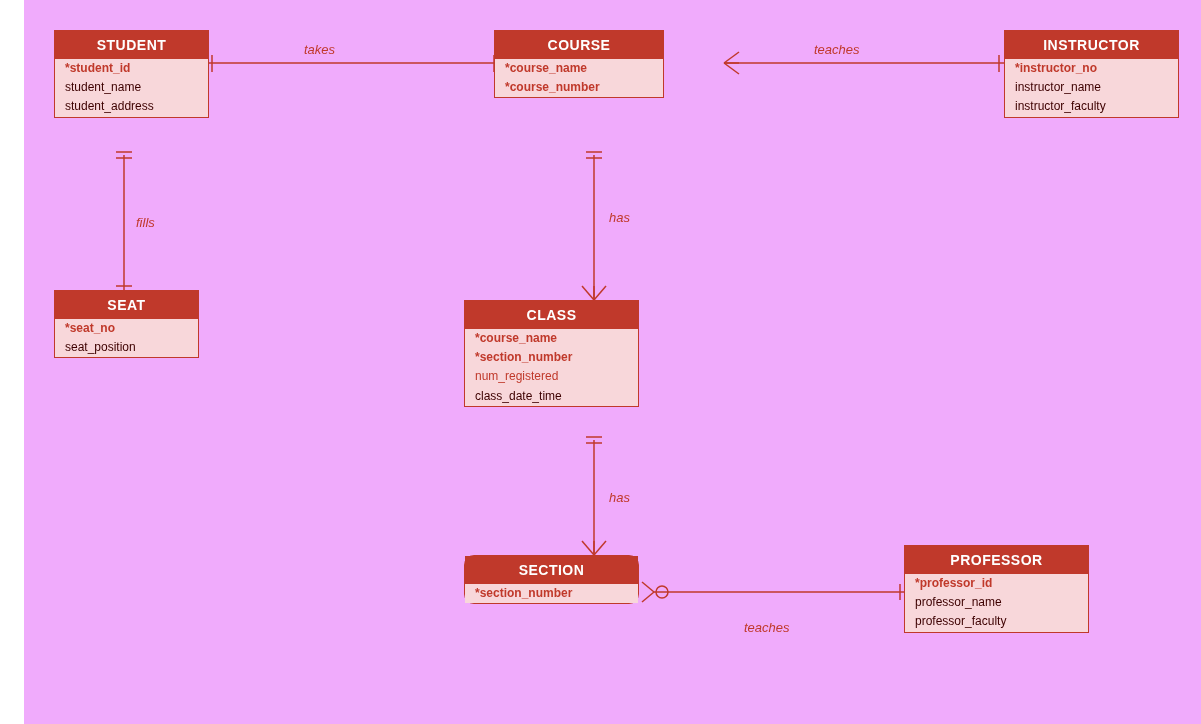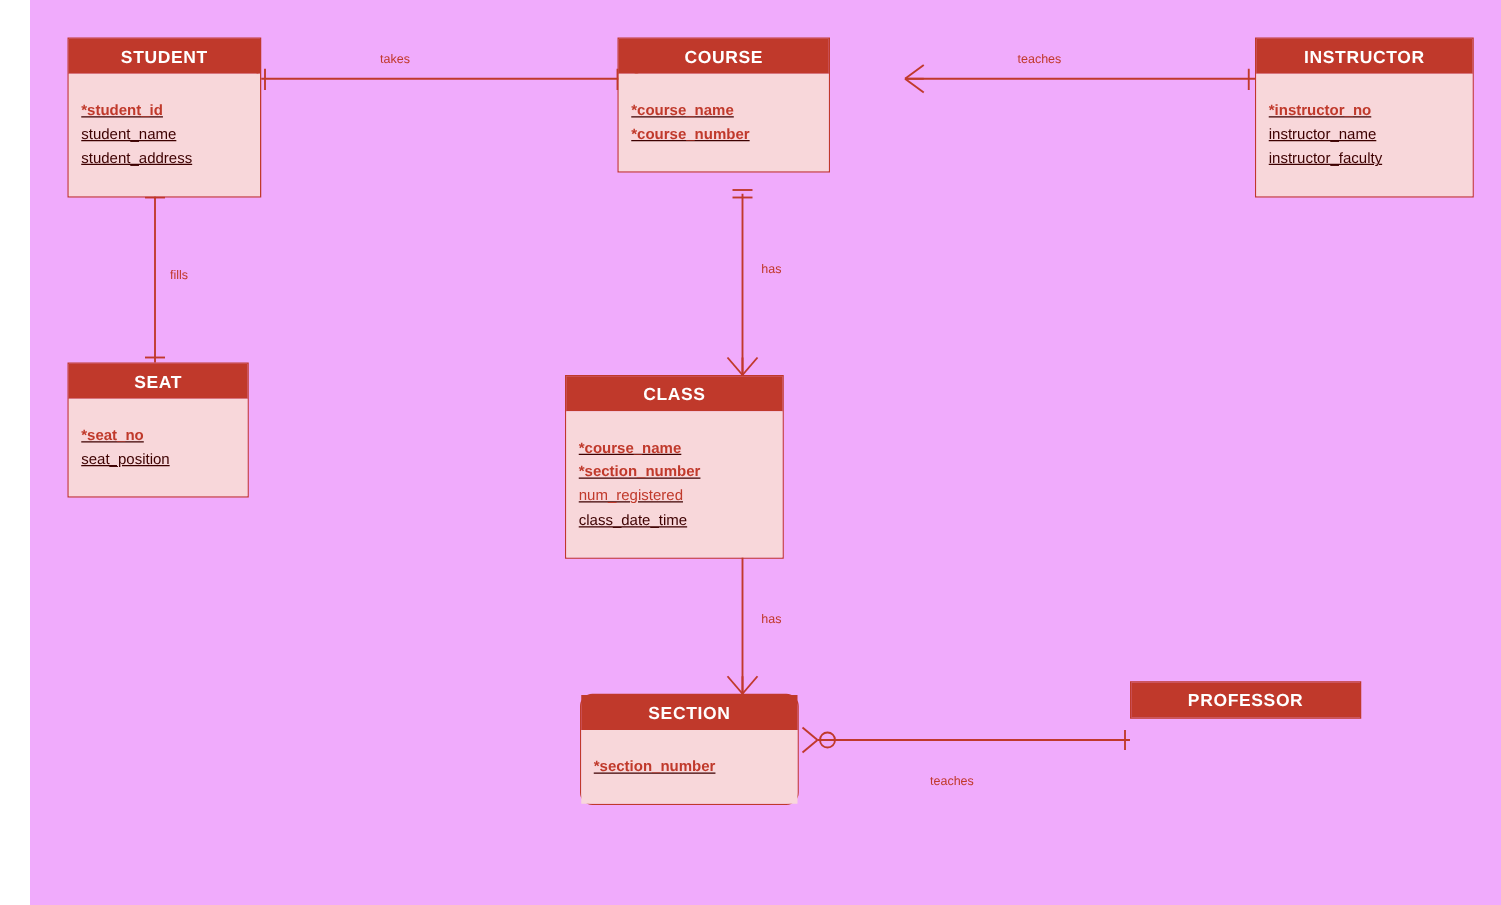--- a/index.html
+++ b/index.html
@@ -27,37 +27,37 @@
       background: #c0392b;
       color: #fff;
       font-weight: bold;
       font-size: 14px;
       text-align: center;
       padding: 6px 10px;
       letter-spacing: 0.5px;
     }
     .entity-body {
       background: #f8d7da;
-      padding: 20px 10px;
+      padding: 0 10px;
       font-size: 12px;
       color: #3d0000;
       line-height: 1.6;
-      text-decoration: underline;
     }
     .entity-body .pk {
       color: #c0392b;
       font-weight: bold;
     }
     .entity-body .fk {
       color: #c0392b;
     }
     .relationship-label {
       position: absolute;
       color: #c0392b;
-      font-size: 10px;
+      font-size: 13px;
+      font-style: italic;
     }
     svg.lines {
       position: absolute;
       top: 0; left: 0;
       width: 1201px;
       height: 724px;
       pointer-events: none;
     }
   </style>
 </head>
@@ -148,39 +148,44 @@
 
   <div class="entity" style="left:980px; top:30px; min-width:175px;">
     <div class="entity-header">INSTRUCTOR</div>
     <div class="entity-body">
       <div class="pk">*instructor_no</div>
       <div>instructor_name</div>
       <div>instructor_faculty</div>
     </div>
   </div>
 
-  <div class="entity" style="left:428px; top:300px; min-width:175px;">
+  <div class="entity" style="left:440px; top:300px; min-width:175px;">
     <div class="entity-header">CLASS</div>
     <div class="entity-body">
       <div class="pk">*course_name</div>
       <div class="pk">*section_number</div>
       <div class="fk">num_registered</div>
       <div>class_date_time</div>
     </div>
   </div>
 
   <div class="entity" style="left:440px; top:555px; min-width:175px;border-radius:10px;">
     <div class="entity-header">SECTION</div>
     <div class="entity-body">
       <div class="pk">*section_number</div>
     </div>
   </div>
 
   <div class="entity" style="left:880px; top:545px; min-width:185px;">
     <div class="entity-header">PROFESSOR</div>
+    <div class="entity-body">
+      <div class="pk">*professor_id</div>
+      <div>professor_name</div>
+      <div>professor_faculty</div>
+    </div>
   </div>
 
   <div class="relationship-label" style="left:280px; top:42px;">takes</div>
 
   <div class="relationship-label" style="left:790px; top:42px;">teaches</div>
 
   <div class="relationship-label" style="left:112px; top:215px;">fills</div>
 
   <div class="relationship-label" style="left:585px; top:210px;">has</div>
 

